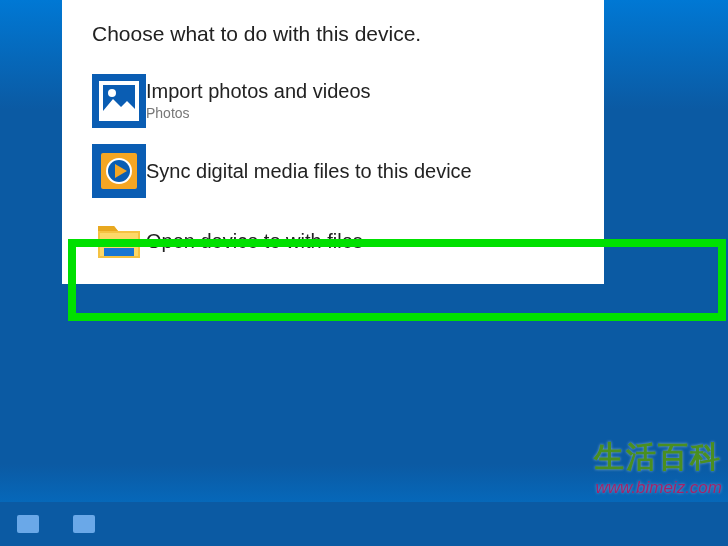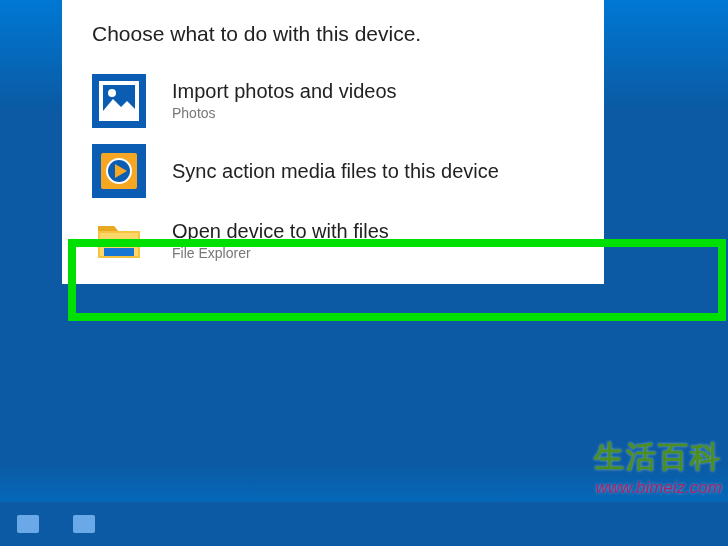--- a/index.html
+++ b/index.html
@@ -35,21 +35,20 @@
     }
     .option-icon {
       width: 54px;
       height: 54px;
       flex-shrink: 0;
       display: flex;
       align-items: center;
       justify-content: center;
     }
     .option-text {
-      margin-left: 26px;
       display: flex;
       flex-direction: column;
     }
     .option-title {
       font-size: 20px;
       color: #222;
       font-weight: 400;
       line-height: 1.3;
     }
     .option-subtitle {
@@ -138,36 +137,35 @@
       <div class="icon-wmp-frame">
         <svg width="40" height="40" viewBox="0 0 40 40">
           <rect x="2" y="2" width="36" height="36" fill="#f5a623" rx="2"></rect>
           <circle cx="20" cy="20" r="13" fill="#fff"></circle>
           <circle cx="20" cy="20" r="11" fill="#0a5db3"></circle>
           <path d="M 16 13 L 28 20 L 16 27 Z" fill="#f5a623"></path>
         </svg>
       </div>
     </div>
     <div class="option-text">
-      <div class="option-title">Sync action media files to this device</div>
+      <div class="option-title">Sync digital media files to this device</div>
     </div>
   </div>
 
   <div class="option-row">
     <div class="option-icon">
       <svg width="54" height="54" viewBox="0 0 54 54">
         <path d="M 6 12 L 22 12 L 26 17 L 48 17 L 48 44 L 6 44 Z" fill="#f5c242"></path>
         <path d="M 6 12 L 22 12 L 26 17 L 6 17 Z" fill="#e8a820"></path>
         <rect x="8" y="19" width="38" height="23" fill="#fdd868"></rect>
         <rect x="12" y="34" width="30" height="8" fill="#1976d2"></rect>
       </svg>
     </div>
     <div class="option-text">
       <div class="option-title">Open device to with files</div>
-      <div class="option-subtitle">File Explorer</div>
     </div>
   </div>
 
 </div>
 
 <div class="highlight-box"></div>
 
 <div class="taskbar">
   <div class="taskbar-item">
     <svg width="28" height="28" viewBox="0 0 28 28">

